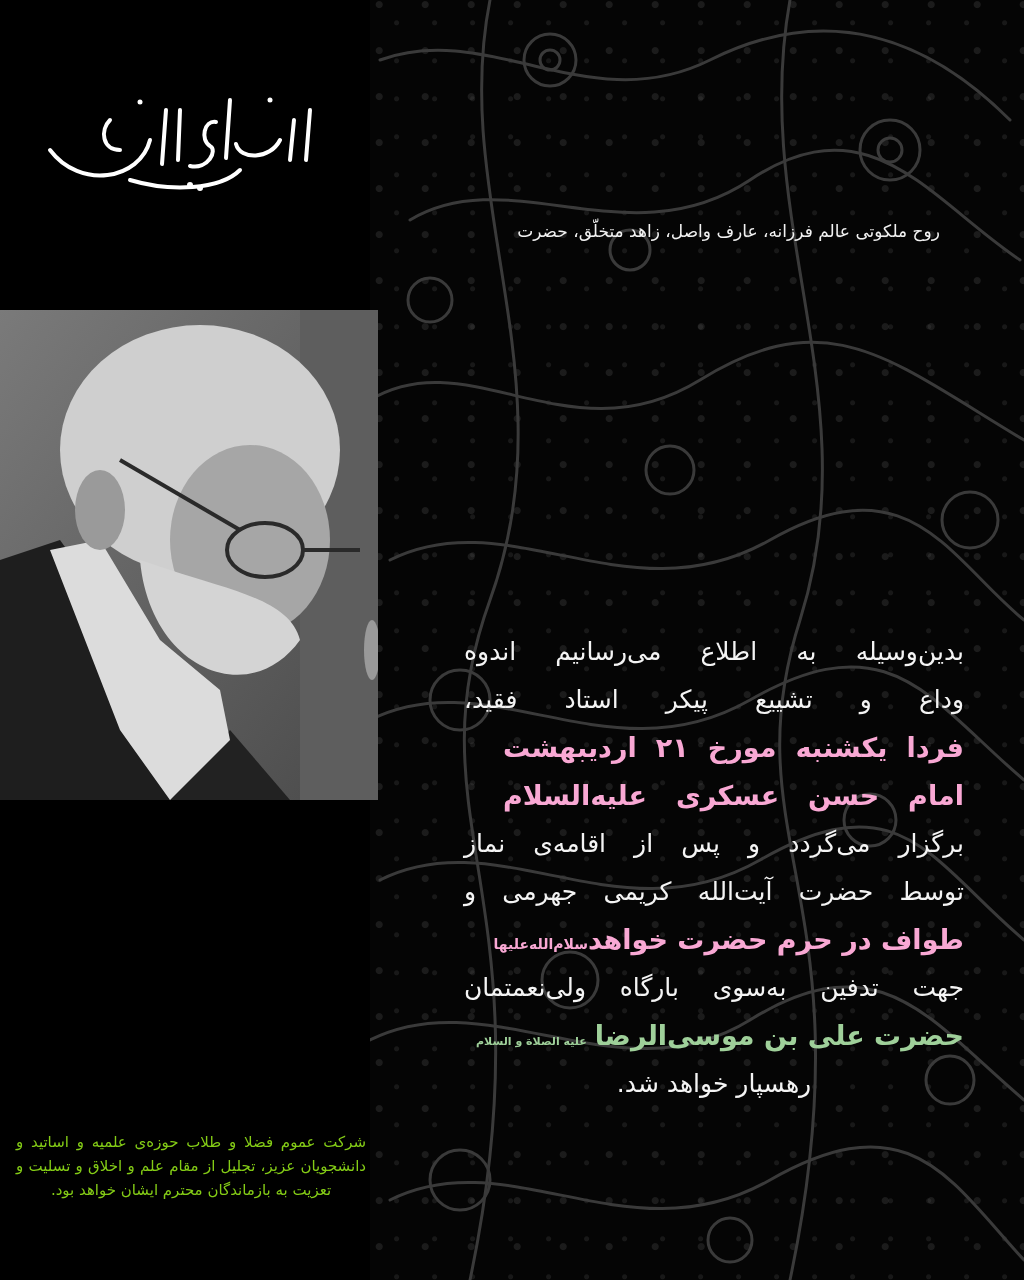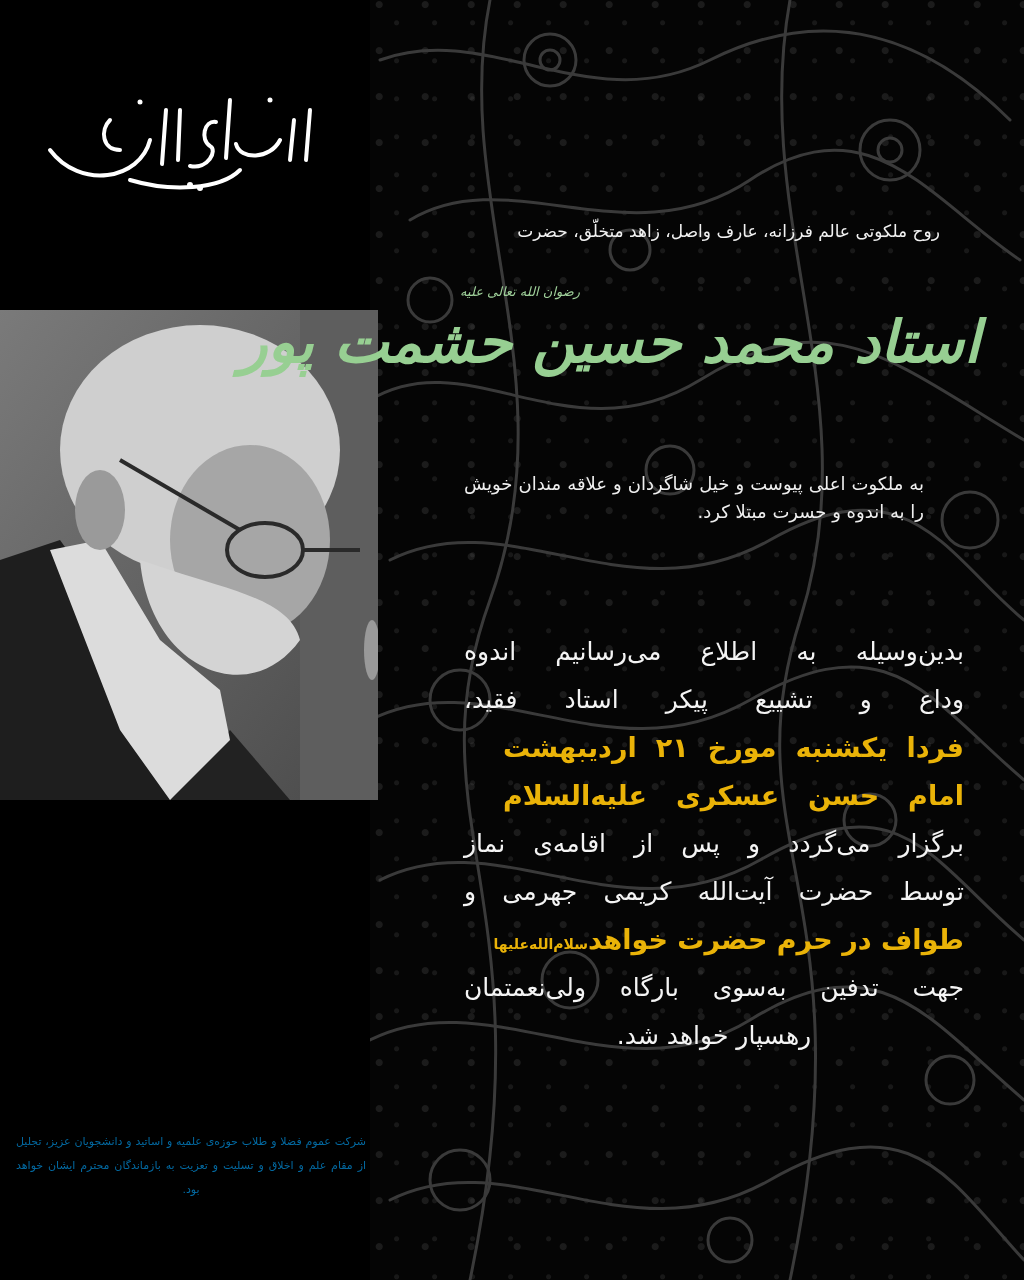--- a/index.html
+++ b/index.html
@@ -52,31 +52,31 @@
     .announce-1 {
       position: absolute; right: 100px; top: 470px; width: 460px;
       font-size: 18px; line-height: 28px; text-align: justify; color: #efefef;
       text-align-last: right;
     }
 
     .body-text {
       position: absolute; right: 60px; top: 628px; width: 500px; text-align: right;
     }
     .body-line { font-size: 25px; line-height: 48px; height: 48px; white-space: nowrap; color: #f4f4f4; text-align-last: justify; text-align: justify; }
-    .body-line.bold { font-weight: bold; font-size: 27px; color: #eab308; padding-left: 39px; }
+    .body-line.bold { font-weight: bold; font-size: 27px; color: #f9a8d4; padding-left: 39px; }
     .body-line .small { font-size: 14px; font-weight: bold; }
     .body-line.green-line { text-align-last: auto; text-align: right; }
     .green { color: #9fd09a; font-weight: bold; font-size: 27px; }
     .green-small { color: #9fd09a; font-size: 11px; font-weight: bold; margin-right: 8px; }
     .body-line.center { text-align: center; text-align-last: center; }
 
     .footer-note {
       position: absolute; left: 16px; top: 1130px; width: 350px;
-      font-size: 11px; line-height: 24px; text-align: justify; text-align-last: center;
-      color: #0369a1;
+      font-size: 15px; line-height: 24px; text-align: justify; text-align-last: center;
+      color: #84cc16;
     }
   </style>
 </head>
 <body>
 
 <div class="poster">
 
   <div class="pattern">
     <svg viewBox="0 0 654 1280">
       <g fill="none" stroke="#3a3a3a" stroke-width="3" stroke-linecap="round">
@@ -160,34 +160,30 @@
         <ellipse cx="265" cy="240" rx="38" ry="27"></ellipse>
         <path d="M303 240 L360 240"></path>
       </g>
 
       <ellipse cx="372" cy="340" rx="8" ry="30" fill="#999"></ellipse>
     </svg>
   </div>
 
   <div class="intro-line rtl">روح ملکوتی عالم فرزانه، عارف واصل، زاهد متخلّق، حضرت</div>
 
-  <div class="name-block rtl">
-    <div class="name-honorific">رضوان الله تعالی علیه</div>
-    <div class="name-main">استاد محمد حسین حشمت پور</div>
-  </div>
 
-  <div class="announce-1 rtl">به ملکوت اعلی پیوست و خیل شاگردان و علاقه مندان خویش را به اندوه و حسرت مبتلا کرد.</div>
 
   <div class="body-text rtl">
     <div class="body-line">بدین‌وسیله به اطلاع می‌رسانیم اندوه</div>
     <div class="body-line">وداع و تشییع پیکر استاد فقید،</div>
     <div class="body-line bold">فردا یکشنبه مورخ ۲۱ اردیبهشت</div>
     <div class="body-line bold">امام حسن عسکری علیه‌السلام</div>
     <div class="body-line">برگزار می‌گردد و پس از اقامه‌ی نماز</div>
     <div class="body-line">توسط حضرت آیت‌الله کریمی جهرمی و</div>
     <div class="body-line bold"><span>طواف در حرم حضرت خواهد</span><span class="small">سلام‌الله‌علیها</span></div>
     <div class="body-line">جهت تدفین به‌سوی بارگاه ولی‌نعمتمان</div>
+    <div class="body-line green-line"><span class="green">حضرت علی بن موسی‌الرضا</span><span class="green-small">علیه الصلاة و السلام</span></div>
     <div class="body-line center">رهسپار خواهد شد.</div>
   </div>
 
   <div class="footer-note rtl">شرکت عموم فضلا و طلاب حوزه‌ی علمیه و اساتید و دانشجویان عزیز، تجلیل از مقام علم و اخلاق و تسلیت و تعزیت به بازماندگان محترم ایشان خواهد بود.</div>
 
 </div>
 
 </body></html>

